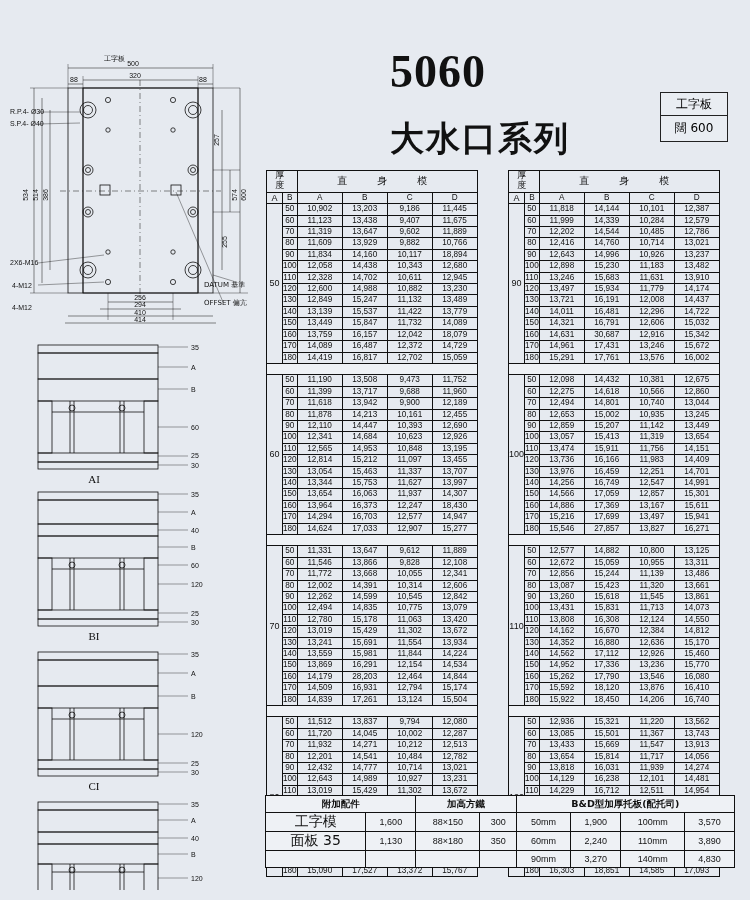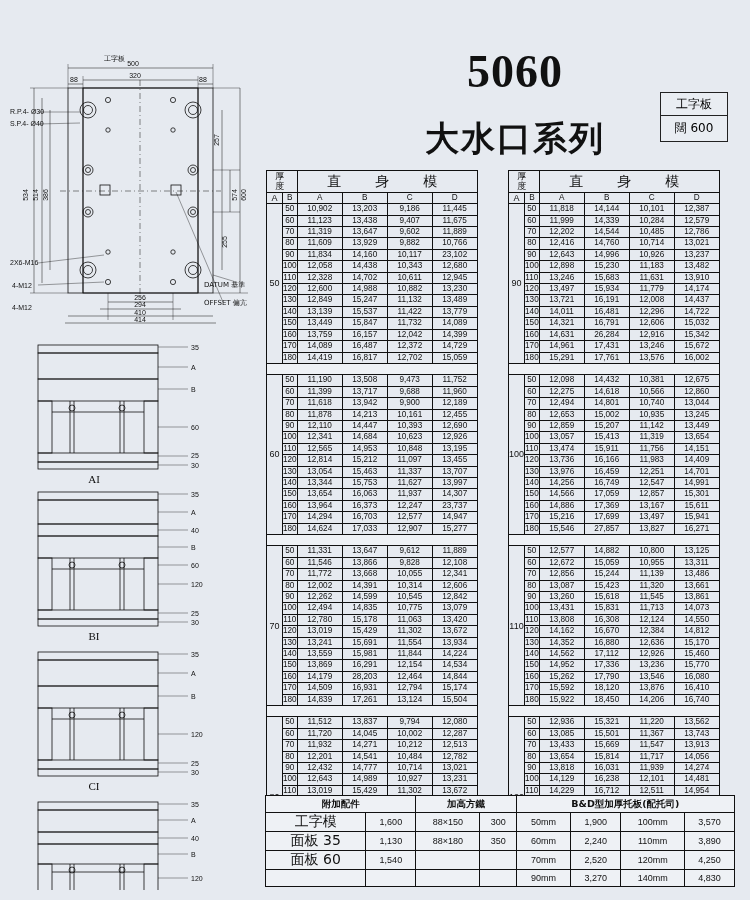--- a/index.html
+++ b/index.html
@@ -8,21 +8,21 @@
     background:#dfe3ea;
     font-family:"Liberation Sans", sans-serif;
     overflow:hidden;
     position:relative;
   }
   .page{
     position:absolute;left:0;top:0;width:750px;height:900px;
     background:#e6eaf0;
   }
   
-  .title-wrap{position:absolute;left:390px;top:45px;width:250px;text-align:center;}
+  .title-wrap{position:absolute;left:390px;top:45px;width:250px;text-align:left;}
   .title-num{
     font-family:"Liberation Serif", serif;
     font-size:46px;font-weight:bold;color:#111;letter-spacing:1px;
   }
   .title-cn{
     font-family:"DejaVu Sans", sans-serif;
     font-size:34px;font-weight:bold;color:#111;margin-top:18px;letter-spacing:2px;
   }
   .badge{
     position:absolute;left:660px;top:92px;width:66px;height:48px;
@@ -41,22 +41,22 @@
     color:#111;
   }
   table.data th, table.data td{
     border:1px solid #111;
     text-align:center;
     padding:0;
     line-height:10.4px;
     height:10.4px;
   }
   table.data th{font-weight:normal;}
-  .hdr-thick{font-family:Liberation Sans, sans-serif;font-size:9px;letter-spacing:4px;}
-  .hdr-mold{font-family:"DejaVu Sans",sans-serif;font-size:14px;letter-spacing:10px;margin-top:45px;}
+  .hdr-thick{font-family:Liberation Mono, monospace;font-size:9px;letter-spacing:4px;}
+  .hdr-mold{font-family:"DejaVu Sans",sans-serif;font-size:10px;letter-spacing:10px;margin-top:45px;}
   .col-a{width:13px;}
   .col-v{width:44px;}
   .grp{width:15px;font-size:9px;}
   .sep-row td{height:4px;border-left:1px solid #111;border-right:1px solid #111;border-top:1px solid #111;border-bottom:1px solid #111;background:#eef1f5;}
 
   
   .acc{
     position:absolute;left:265px;top:795px;width:470px;
     border-collapse:collapse;font-size:9px;color:#111;
     background:#eef1f5;
@@ -374,21 +374,21 @@
           <td class="col-v">11,609</td>
           <td class="col-v">13,929</td>
           <td class="col-v">9,882</td>
           <td class="col-v">10,766</td>
         </tr>
         <tr>
           <td class="col-a">90</td>
           <td class="col-v">11,834</td>
           <td class="col-v">14,160</td>
           <td class="col-v">10,117</td>
-          <td class="col-v">23,102</td>
+          <td class="col-v">18,894</td>
         </tr>
         <tr>
           <td class="col-a">100</td>
           <td class="col-v">12,058</td>
           <td class="col-v">14,438</td>
           <td class="col-v">10,343</td>
           <td class="col-v">12,680</td>
         </tr>
         <tr>
           <td class="col-a">110</td>
@@ -423,21 +423,21 @@
           <td class="col-v">13,449</td>
           <td class="col-v">15,847</td>
           <td class="col-v">11,732</td>
           <td class="col-v">14,089</td>
         </tr>
         <tr>
           <td class="col-a">160</td>
           <td class="col-v">13,759</td>
           <td class="col-v">16,157</td>
           <td class="col-v">12,042</td>
-          <td class="col-v">14,399</td>
+          <td class="col-v">18,079</td>
         </tr>
         <tr>
           <td class="col-a">170</td>
           <td class="col-v">14,089</td>
           <td class="col-v">16,487</td>
           <td class="col-v">12,372</td>
           <td class="col-v">14,729</td>
         </tr>
         <tr>
           <td class="col-a">180</td>
@@ -525,21 +525,21 @@
           <td class="col-v">13,654</td>
           <td class="col-v">16,063</td>
           <td class="col-v">11,937</td>
           <td class="col-v">14,307</td>
         </tr>
         <tr>
           <td class="col-a">160</td>
           <td class="col-v">13,964</td>
           <td class="col-v">16,373</td>
           <td class="col-v">12,247</td>
-          <td class="col-v">23,737</td>
+          <td class="col-v">18,430</td>
         </tr>
         <tr>
           <td class="col-a">170</td>
           <td class="col-v">14,294</td>
           <td class="col-v">16,703</td>
           <td class="col-v">12,577</td>
           <td class="col-v">14,947</td>
         </tr>
         <tr>
           <td class="col-a">180</td>
@@ -845,21 +845,21 @@
         <tr>
           <td class="col-a">150</td>
           <td class="col-v">14,321</td>
           <td class="col-v">16,791</td>
           <td class="col-v">12,606</td>
           <td class="col-v">15,032</td>
         </tr>
         <tr>
           <td class="col-a">160</td>
           <td class="col-v">14,631</td>
-          <td class="col-v">26,284</td>
+          <td class="col-v">30,687</td>
           <td class="col-v">12,916</td>
           <td class="col-v">15,342</td>
         </tr>
         <tr>
           <td class="col-a">170</td>
           <td class="col-v">14,961</td>
           <td class="col-v">17,431</td>
           <td class="col-v">13,246</td>
           <td class="col-v">15,672</td>
         </tr>
@@ -1202,30 +1202,20 @@
           <td class="lbl">面板 35</td>
           <td>1,130</td>
           <td>88×180</td>
           <td>350</td>
           <td>60mm</td>
           <td>2,240</td>
           <td>110mm</td>
           <td>3,890</td>
         </tr>
         <tr>
-          <td class="lbl">面板 60</td>
-          <td>1,540</td>
-          <td></td>
-          <td></td>
-          <td>70mm</td>
-          <td>2,520</td>
-          <td>120mm</td>
-          <td>4,250</td>
-        </tr>
-        <tr>
           <td class="lbl"></td>
           <td></td>
           <td></td>
           <td></td>
           <td>90mm</td>
           <td>3,270</td>
           <td>140mm</td>
           <td>4,830</td>
         </tr>
       </tbody>

